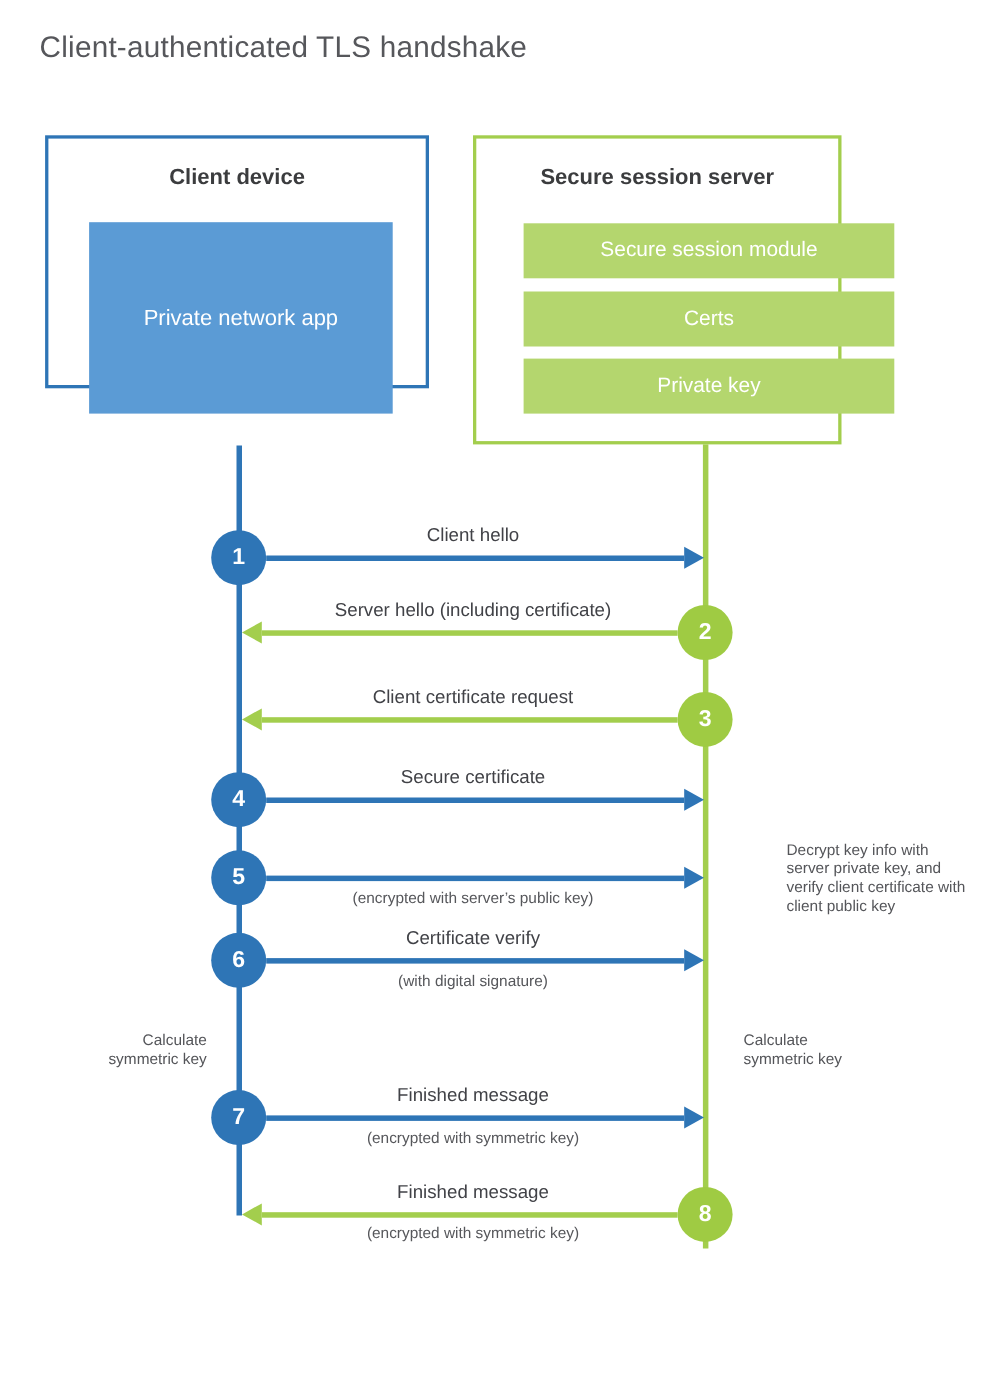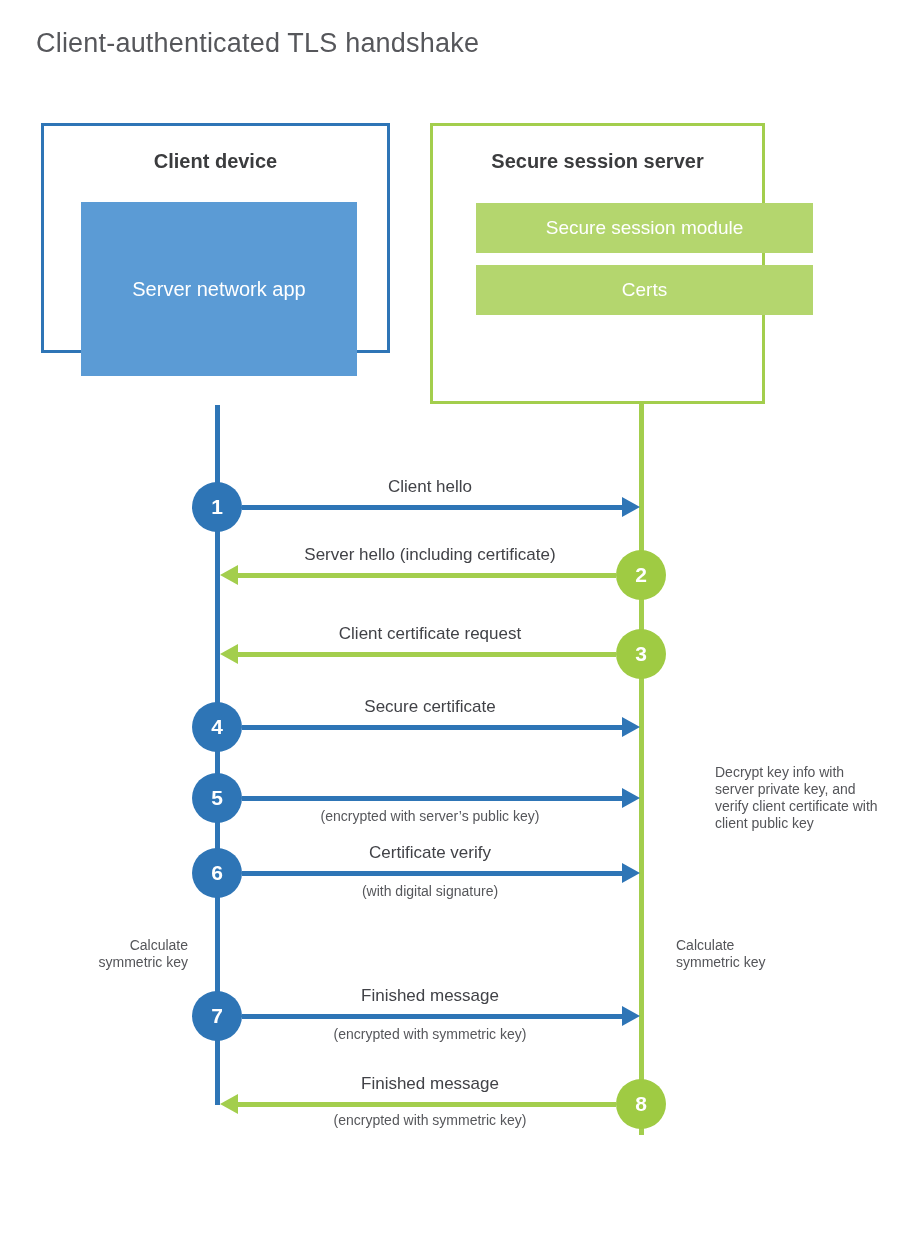--- a/index.html
+++ b/index.html
@@ -70,27 +70,28 @@
 </style>
 </head>
 <body>
 
 <div id="canvas">
 
   <div class="abs" id="page-title">Client-authenticated TLS handshake</div>
 
   <div class="abs actor-box" id="client-box">
     <div class="actor-heading">Client device</div>
-    <div id="client-app">Server network app</div>
+    <div id="client-app">Private network app</div>
   </div>
 
   <div class="abs actor-box" id="server-box">
     <div class="actor-heading">Secure session server</div>
     <div class="server-bar" id="server-bar-0">Secure session module</div>
     <div class="server-bar" id="server-bar-1">Certs</div>
+    <div class="server-bar" id="server-bar-2">Private key</div>
   </div>
 
   <div class="lifeline" id="client-lifeline"></div>
   <div class="lifeline" id="server-lifeline"></div>
 
   <div class="msg-label abs" style="top:477px;">Client hello</div>
   <div class="arrow-line line-blue to-right abs" style="top:505px;"></div>
   <div class="arrow-head head-right abs" style="top:497px;"></div>
   <div class="step-badge badge-blue abs" style="left:192px;top:482px;">1</div>
 

